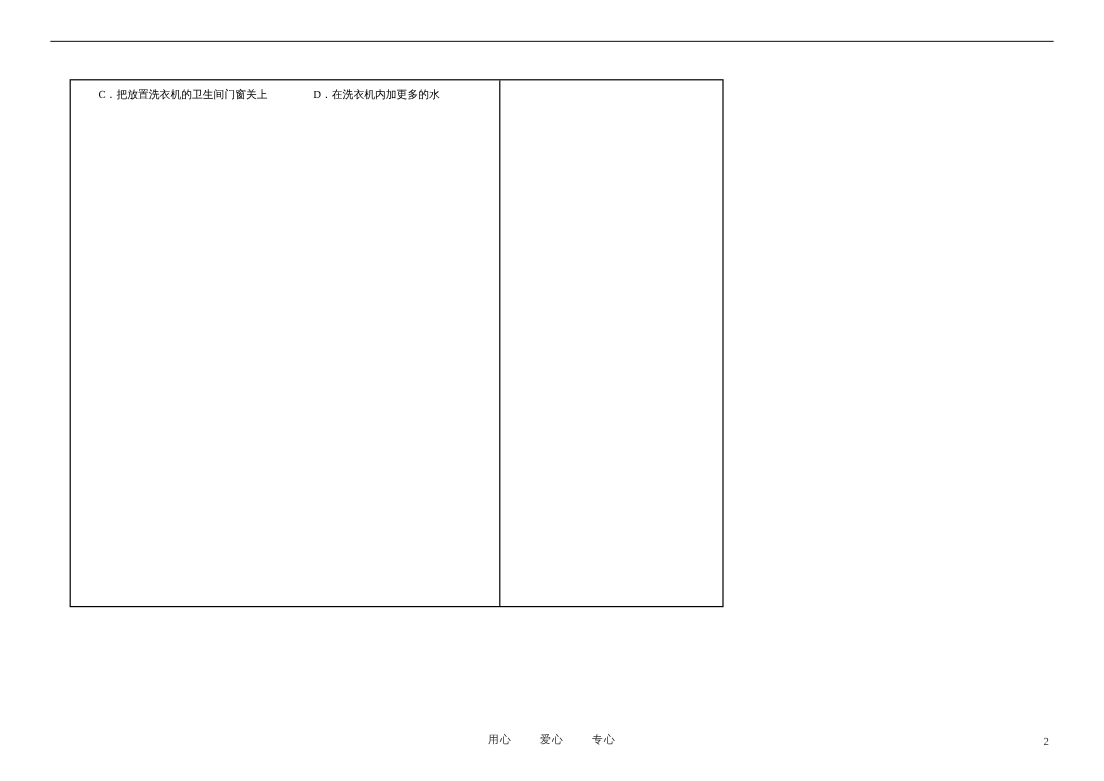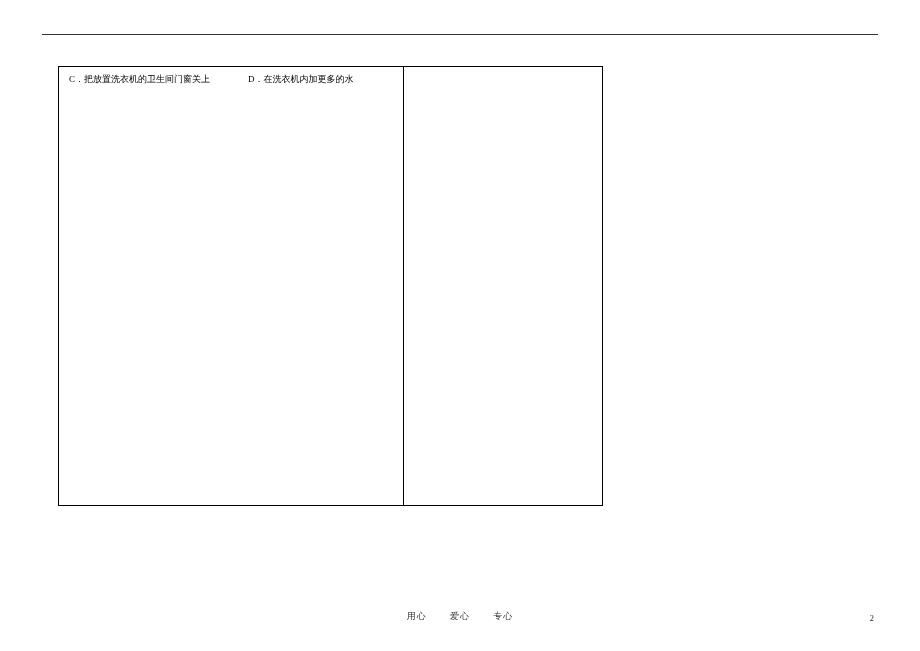--- a/index.html
+++ b/index.html
@@ -22,20 +22,21 @@
       border-top: 1px solid #333;
     }
     .content-box {
       position: absolute;
       top: 66px;
       left: 58px;
       width: 545px;
       height: 440px;
       border: 1px solid #000;
       display: flex;
+      padding-left: 13px;
     }
     .col-left {
       width: 345px;
       border-right: 1px solid #000;
       padding: 5px 10px;
       font-size: 9px;
       line-height: 1.6;
       color: #000;
     }
     .col-right {

